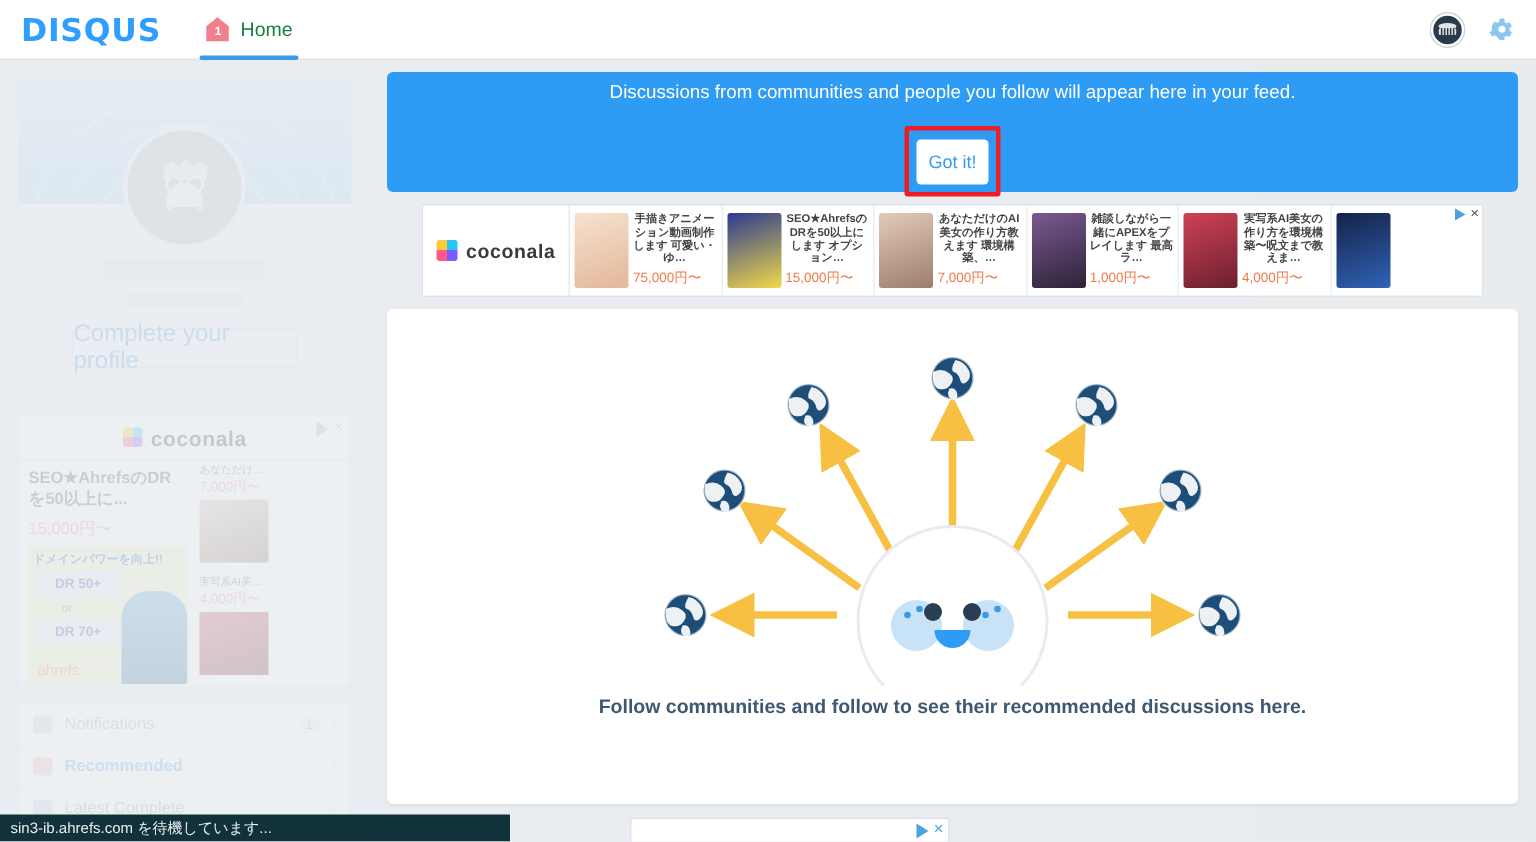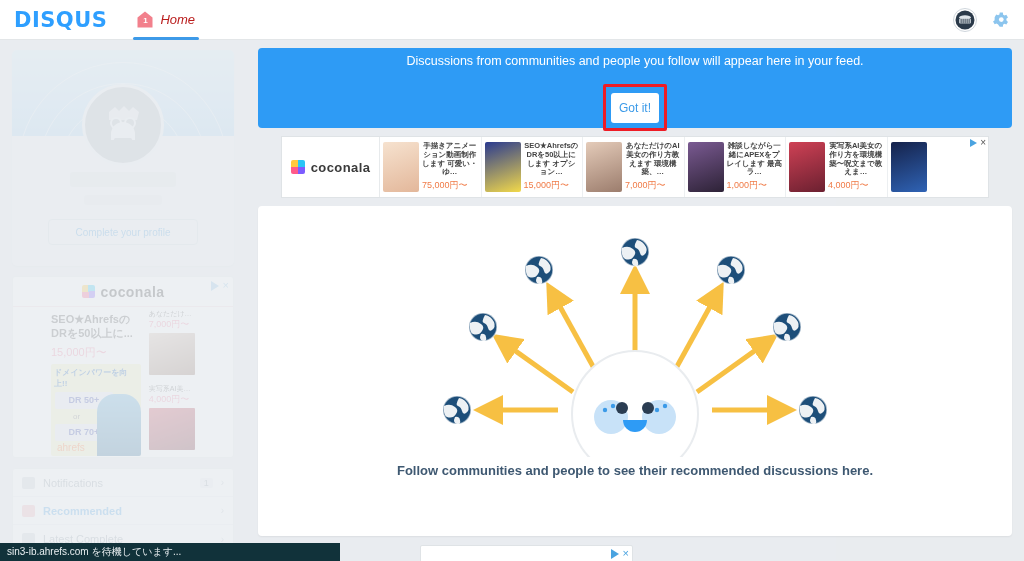--- a/index.html
+++ b/index.html
@@ -25,21 +25,21 @@
     color: #2e9fff;
     font-family: "DejaVu Sans", sans-serif;
   }
   .nav-tab {
     position: relative;
     margin-left: 26px; height: 40px;
     display: flex; align-items: center; gap: 7px;
     padding: 0 4px;
     cursor: pointer;
   }
-  .nav-tab .tab-label { font-size: 13px; color: #b91c1c; font-style: italic; }
+  .nav-tab .tab-label { font-size: 13px; color: #15803d; }
   .nav-tab::after {
     content: ""; position: absolute; left: 0; right: 0; bottom: 0;
     height: 3px; background: #3d9ae8; border-radius: 2px;
   }
   .home-icon { position: relative; width: 16px; height: 17px; }
   .home-icon svg { display: block; }
   .home-badge {
     position: absolute; left: 0; top: 5px; width: 16px;
     text-align: center; font-size: 8px; color: #fff; font-weight: bold;
     font-family: "Liberation Sans", sans-serif;
@@ -87,21 +87,21 @@
     position: absolute; left: 58px; top: 122px; width: 106px; height: 15px;
     background: #dfe3e7; border-radius: 3px;
   }
   .sub-ph {
     position: absolute; left: 72px; top: 145px; width: 78px; height: 10px;
     background: #e3e7ea; border-radius: 3px;
   }
   .complete-btn {
     position: absolute; left: 36px; top: 169px; width: 150px; height: 26px;
     border: 1px solid #d3dbe2; border-radius: 4px; background: transparent;
-    color: #55a1dd; font-size: 10px;
+    color: #55a1dd; font-size: 16px;
     display: flex; align-items: center; justify-content: center; cursor: pointer;
   }
 
   
   .side-ad {
     margin-top: 10px; width: 222px; height: 182px;
     background: #ffffff; border: 1px solid #e5e8ea; border-radius: 3px;
     position: relative; overflow: hidden;
   }
   .ad-choice {
@@ -117,21 +117,21 @@
   .side-ad-head {
     height: 30px; display: flex; align-items: center; justify-content: center;
     border-bottom: 1px solid #f2d9e2; gap: 6px;
   }
   .cocoBrand { font-size: 14px; color: #3a3a3a; font-weight: 600; letter-spacing: 0.4px; }
   .coco-mark {
     width: 13px; height: 13px; border-radius: 2px;
     background: conic-gradient(#29c5f6 0deg 90deg, #7c5cff 90deg 180deg, #ff5a8a 180deg 270deg, #ffc93c 270deg 360deg);
   }
   .side-ad-body { display: flex; height: 150px; }
-  .sab-left { width: 118px; padding: 6px 5px 0 6px; margin-left: 32px; }
+  .sab-left { width: 118px; padding: 6px 5px 0 6px; }
   .sab-title { font-size: 11px; color: #555; line-height: 1.25; font-weight: 600; }
   .sab-price { font-size: 11px; color: #f2829f; margin-top: 4px; }
   .sab-promo {
     margin-top: 4px; height: 92px; background: #f5f2c4;
     position: relative; overflow: hidden; border-radius: 2px;
   }
   .promo-ttl { font-size: 8px; color: #1a62b5; font-weight: bold; padding: 3px 3px 0 3px; }
   .dr-chip {
     margin: 3px 4px; width: 58px; height: 17px; background: #e8eaf6;
     border-radius: 2px; font-size: 9px; font-weight: bold; color: #3949ab;
@@ -470,21 +470,21 @@
           <circle cx="234" cy="195" r="17" fill="#c8e2f8"></circle>
           <circle cx="180" cy="188" r="2.2" fill="#3b9ae8"></circle>
           <circle cx="188" cy="184" r="2.2" fill="#3b9ae8"></circle>
           <circle cx="232" cy="188" r="2.2" fill="#3b9ae8"></circle>
           <circle cx="240" cy="184" r="2.2" fill="#3b9ae8"></circle>
           <circle cx="197" cy="186" r="6" fill="#2b3d52"></circle>
           <circle cx="223" cy="186" r="6" fill="#2b3d52"></circle>
           <path d="M198 198 a12 12 0 0 0 24 0 Z" fill="#2e9bf5"></path>
         </svg>
       </div>
-      <div class="empty-text">Follow communities and people to see their recommended discussions here.</div>
+      <div class="empty-text">Follow communities and follow to see their recommended discussions here.</div>
     </div>
   </div>
 
   <div class="bottom-ad">
     <div class="ad-choice">
       <span class="adc-tri"></span>
       <span class="adc-x">×</span>
     </div>
   </div>
 

